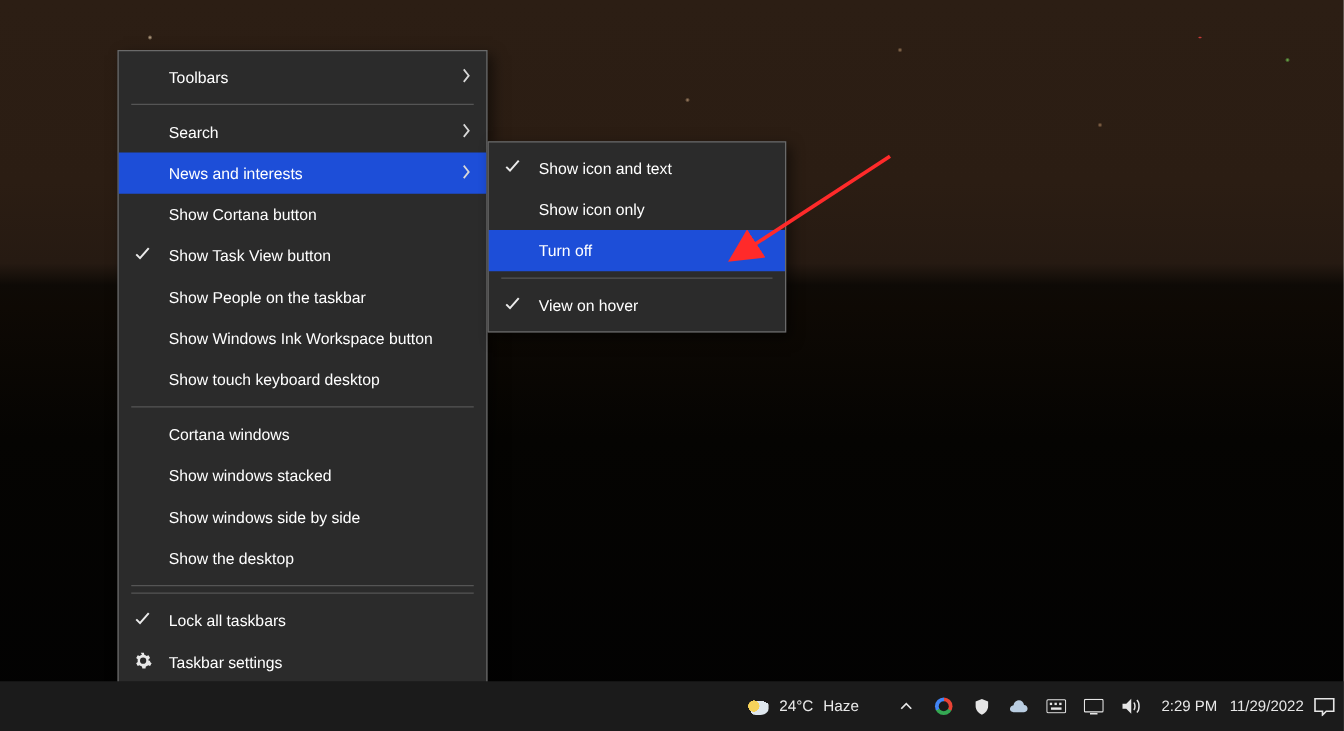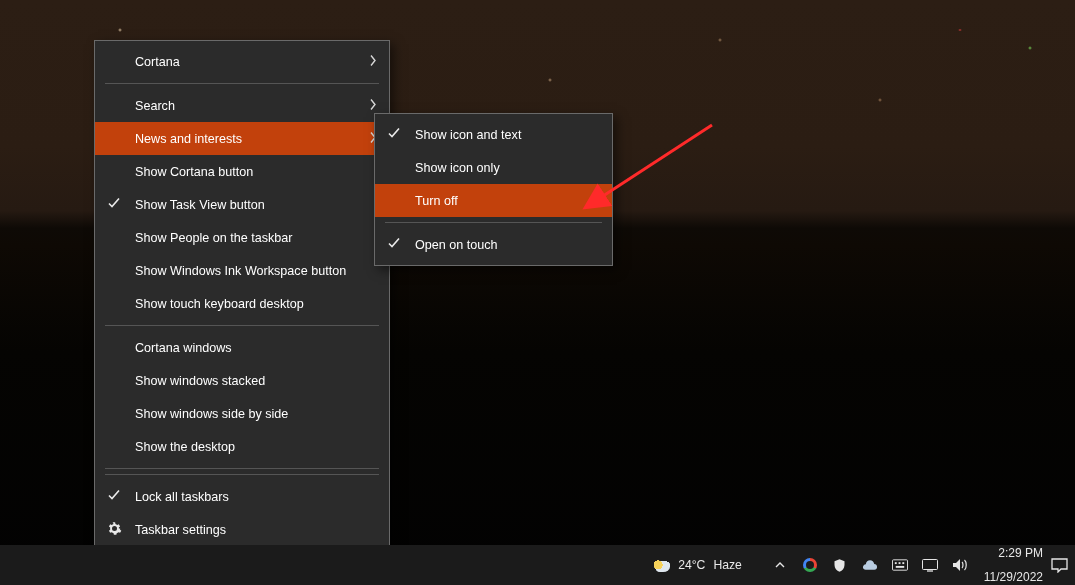--- a/index.html
+++ b/index.html
@@ -23,32 +23,32 @@
 
   
   .menu {
     position: absolute;
     background: #2b2b2b;
     border: 1px solid #6a6a6a;
     box-shadow: 4px 4px 10px rgba(0,0,0,.5);
     padding: 4px 0;
   }
   .menu-primary   { left: 94px;  top: 40px;  width: 296px; }
-  .menu-secondary { left: 374px; top: 113px; width: 239px; }
+  .menu-secondary { left: 390px; top: 113px; width: 239px; }
 
   .mi {
     display: flex;
     align-items: center;
     height: 33px;
     padding: 0 16px 0 40px;
     position: relative;
     cursor: default;
     white-space: nowrap;
   }
-  .mi.hover { background: #c2410c; }
+  .mi.hover { background: #1d4ed8; }
   .mi .chev {
     position: absolute; right: 12px; top: 50%; transform: translateY(-50%);
     color: #d8d8d8;
   }
   .mi .check, .mi .gear {
     position: absolute; left: 12px; top: 50%; transform: translateY(-50%);
     color: #eaeaea;
   }
   .sep {
     height: 1px; background: #555; margin: 5px 10px;
@@ -86,36 +86,36 @@
   .tray .ic { width:16px; height:16px; display:inline-flex; align-items:center; justify-content:center; color:#e6e6e6; }
   .chevron-up { font-size: 11px; }
   .chrome-dot {
     width:14px; height:14px; border-radius:50%;
     background: conic-gradient(#ea4335 0 120deg, #34a853 120deg 240deg, #4285f4 240deg 360deg);
     position:relative;
   }
   .chrome-dot::after{content:"";position:absolute;inset:3px;border-radius:50%;background:#1b1b1b;}
   .onedrive { color:#9fb8d6; font-size:14px; }
   .clock {
-    display:flex; flex-direction:column; align-items:flex-end; line-height:1.18;
+    display:flex; flex-direction:row; align-items:flex-end; line-height:1.18;
     font-size:12px; margin: 0 6px 0 10px; gap: 10px;
   }
   .watermark {
     position:absolute; right:50px; bottom:22px; font-size:11.5px; letter-spacing:.5px;
     font-style: italic;
     color:#6b2824cc; pointer-events:none;
   }
   .notif-ic { width:20px; display:inline-flex; align-items:center; justify-content:center; }
 </style>
 </head>
 <body>
 
 <div class="menu menu-primary">
   <div class="mi">
-    <span>Cortana</span>
+    <span>Toolbars</span>
     <span class="chev"><svg width="8" height="12" viewBox="0 0 8 12">
           <path d="M2 1l4 5-4 5" stroke="#d8d8d8" stroke-width="1.4" fill="none"></path>
         </svg></span>
   </div>
   <div class="sep"></div>
   <div class="mi">
     <span>Search</span>
     <span class="chev"><svg width="8" height="12" viewBox="0 0 8 12">
           <path d="M2 1l4 5-4 5" stroke="#d8d8d8" stroke-width="1.4" fill="none"></path>
         </svg></span>
@@ -184,21 +184,21 @@
     <span>Show icon only</span>
   </div>
   <div class="mi hover">
     <span>Turn off</span>
   </div>
   <div class="sep"></div>
   <div class="mi">
     <span class="check"><svg width="14" height="14" viewBox="0 0 14 14">
           <path d="M2 7l3 3 7-8" stroke="#eaeaea" stroke-width="1.6" fill="none"></path>
         </svg></span>
-    <span>Open on touch</span>
+    <span>View on hover</span>
   </div>
 </div>
 
 <svg class="arrow" viewBox="0 0 140 90">
   <defs>
       <marker id="ah" markerWidth="9" markerHeight="9" refX="2" refY="4.5" orient="auto">
     <path d="M0 0L9 4.5L0 9z" fill="#ff2a2a"></path>
       </marker>
     </defs>
   <line x1="130" y1="5" x2="18" y2="78" stroke="#ff2a2a" stroke-width="3" marker-end="url(#ah)"></line>

